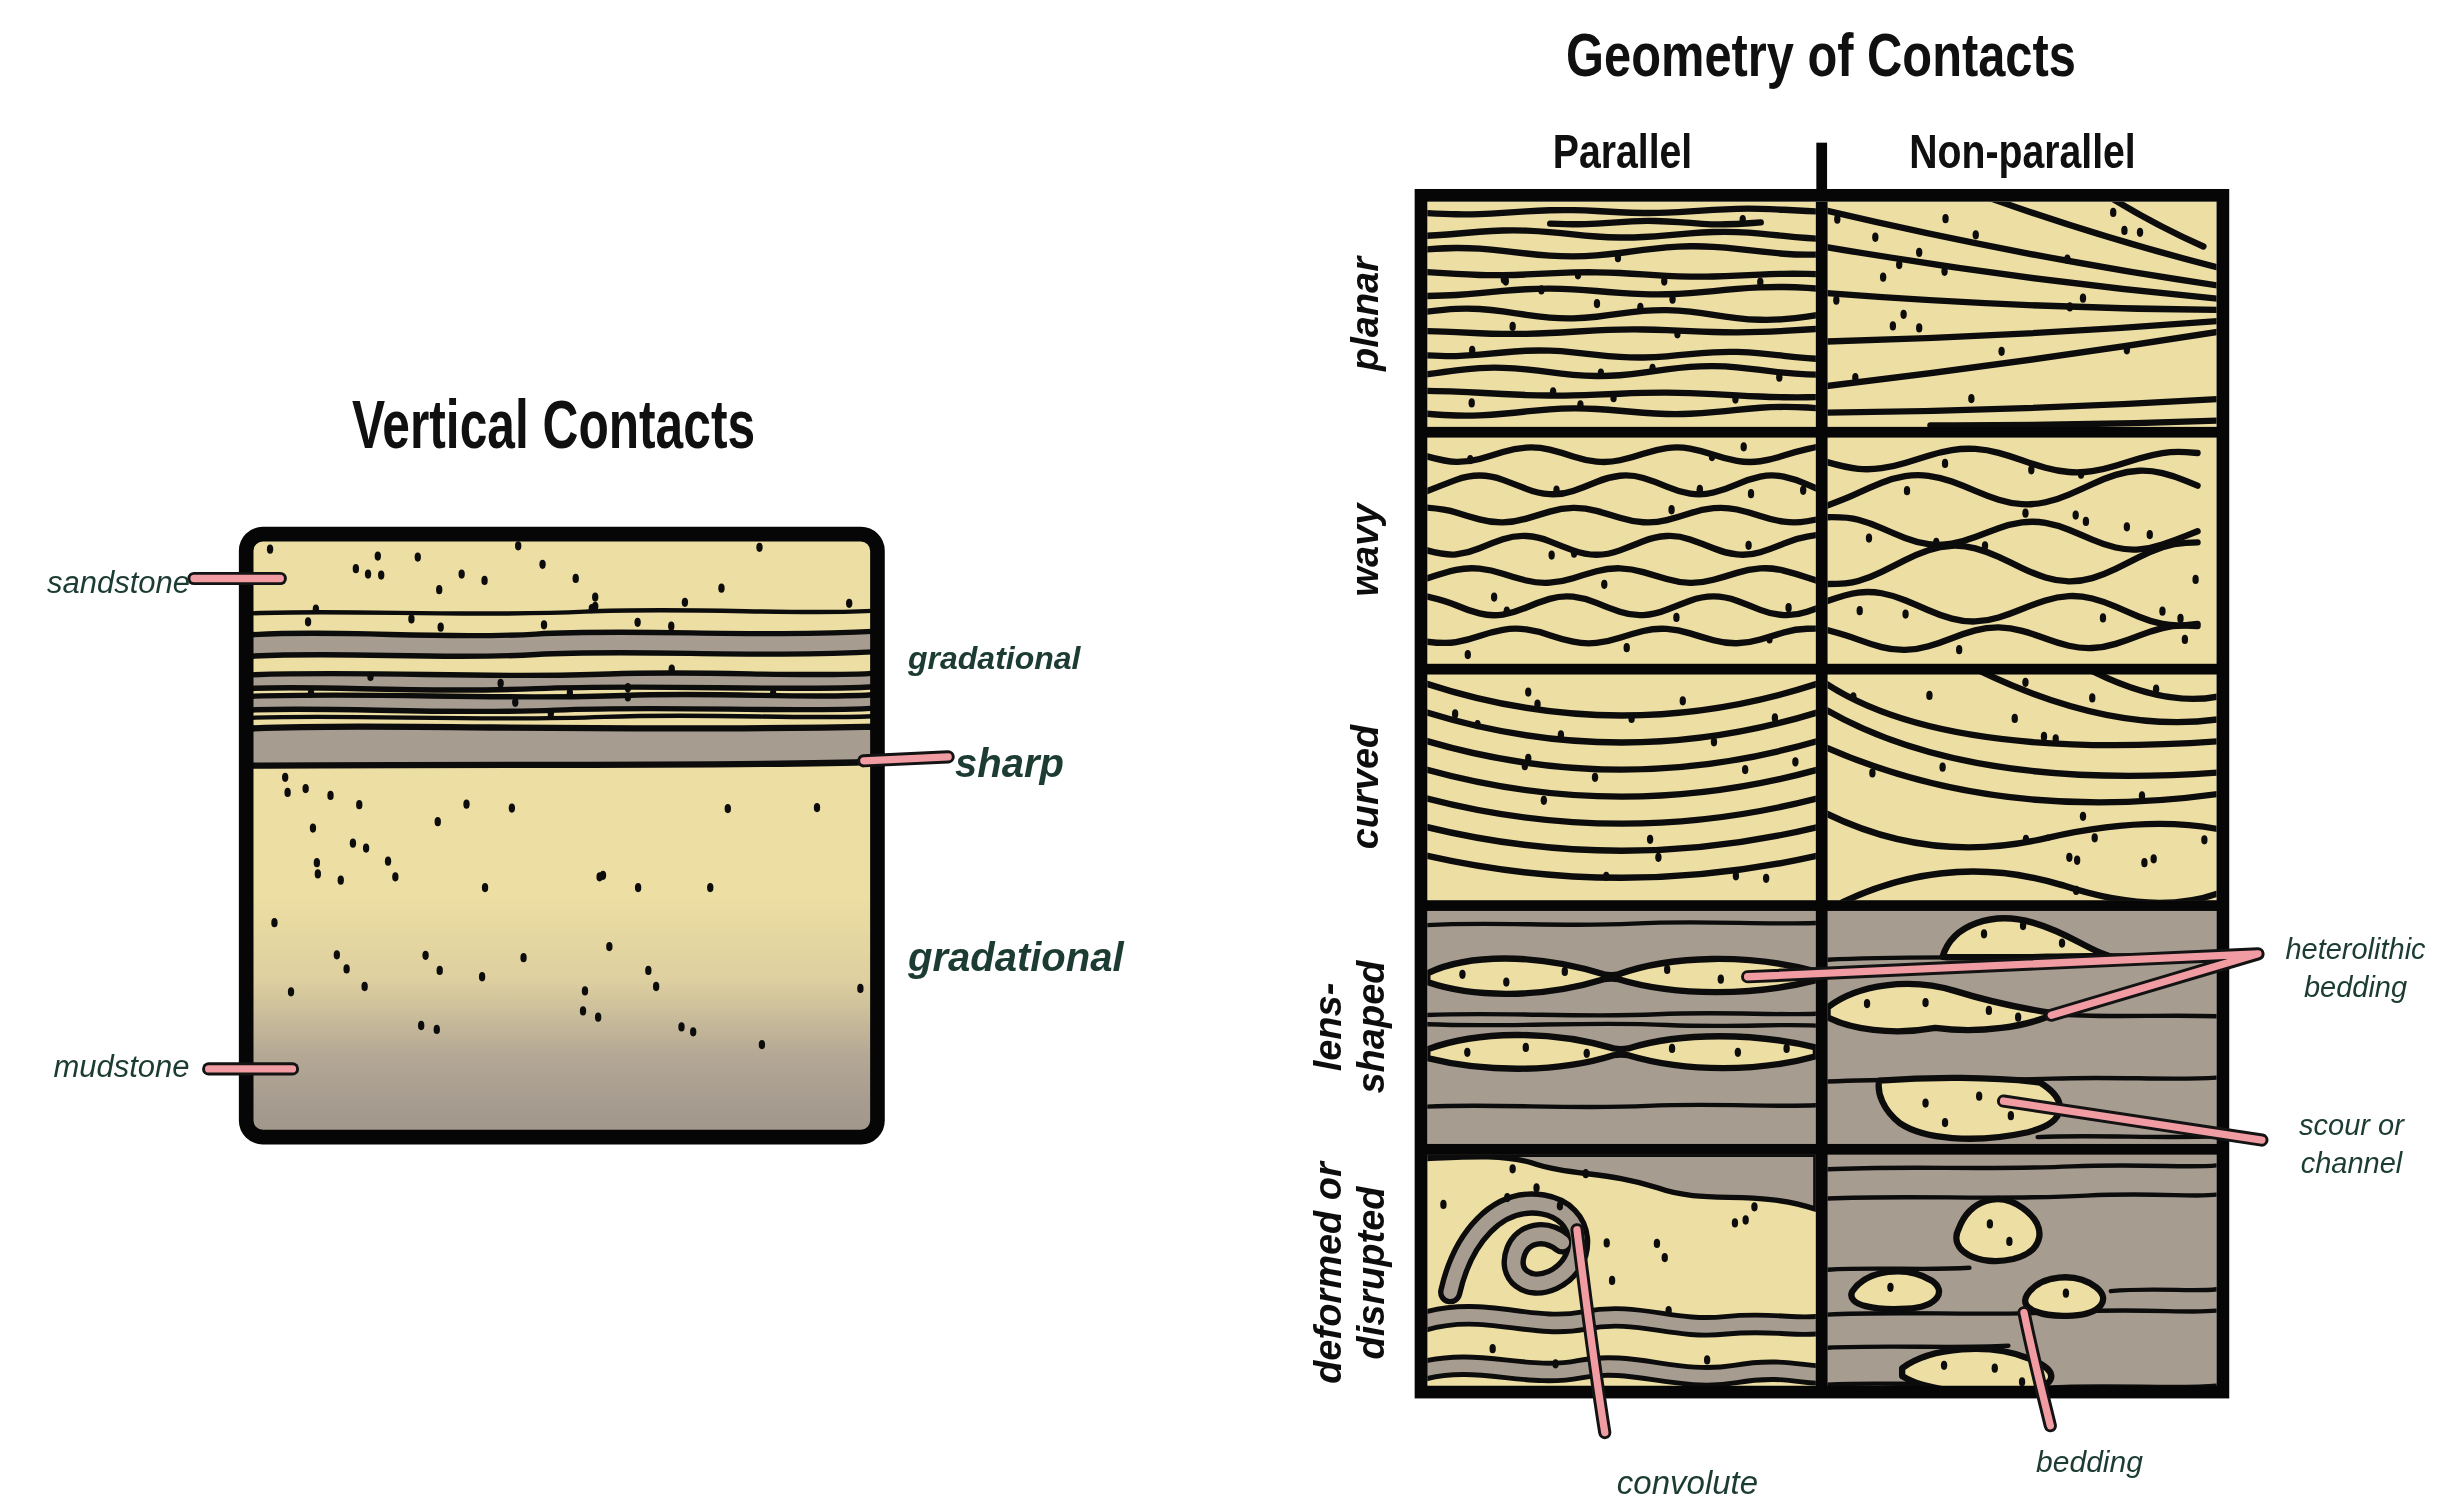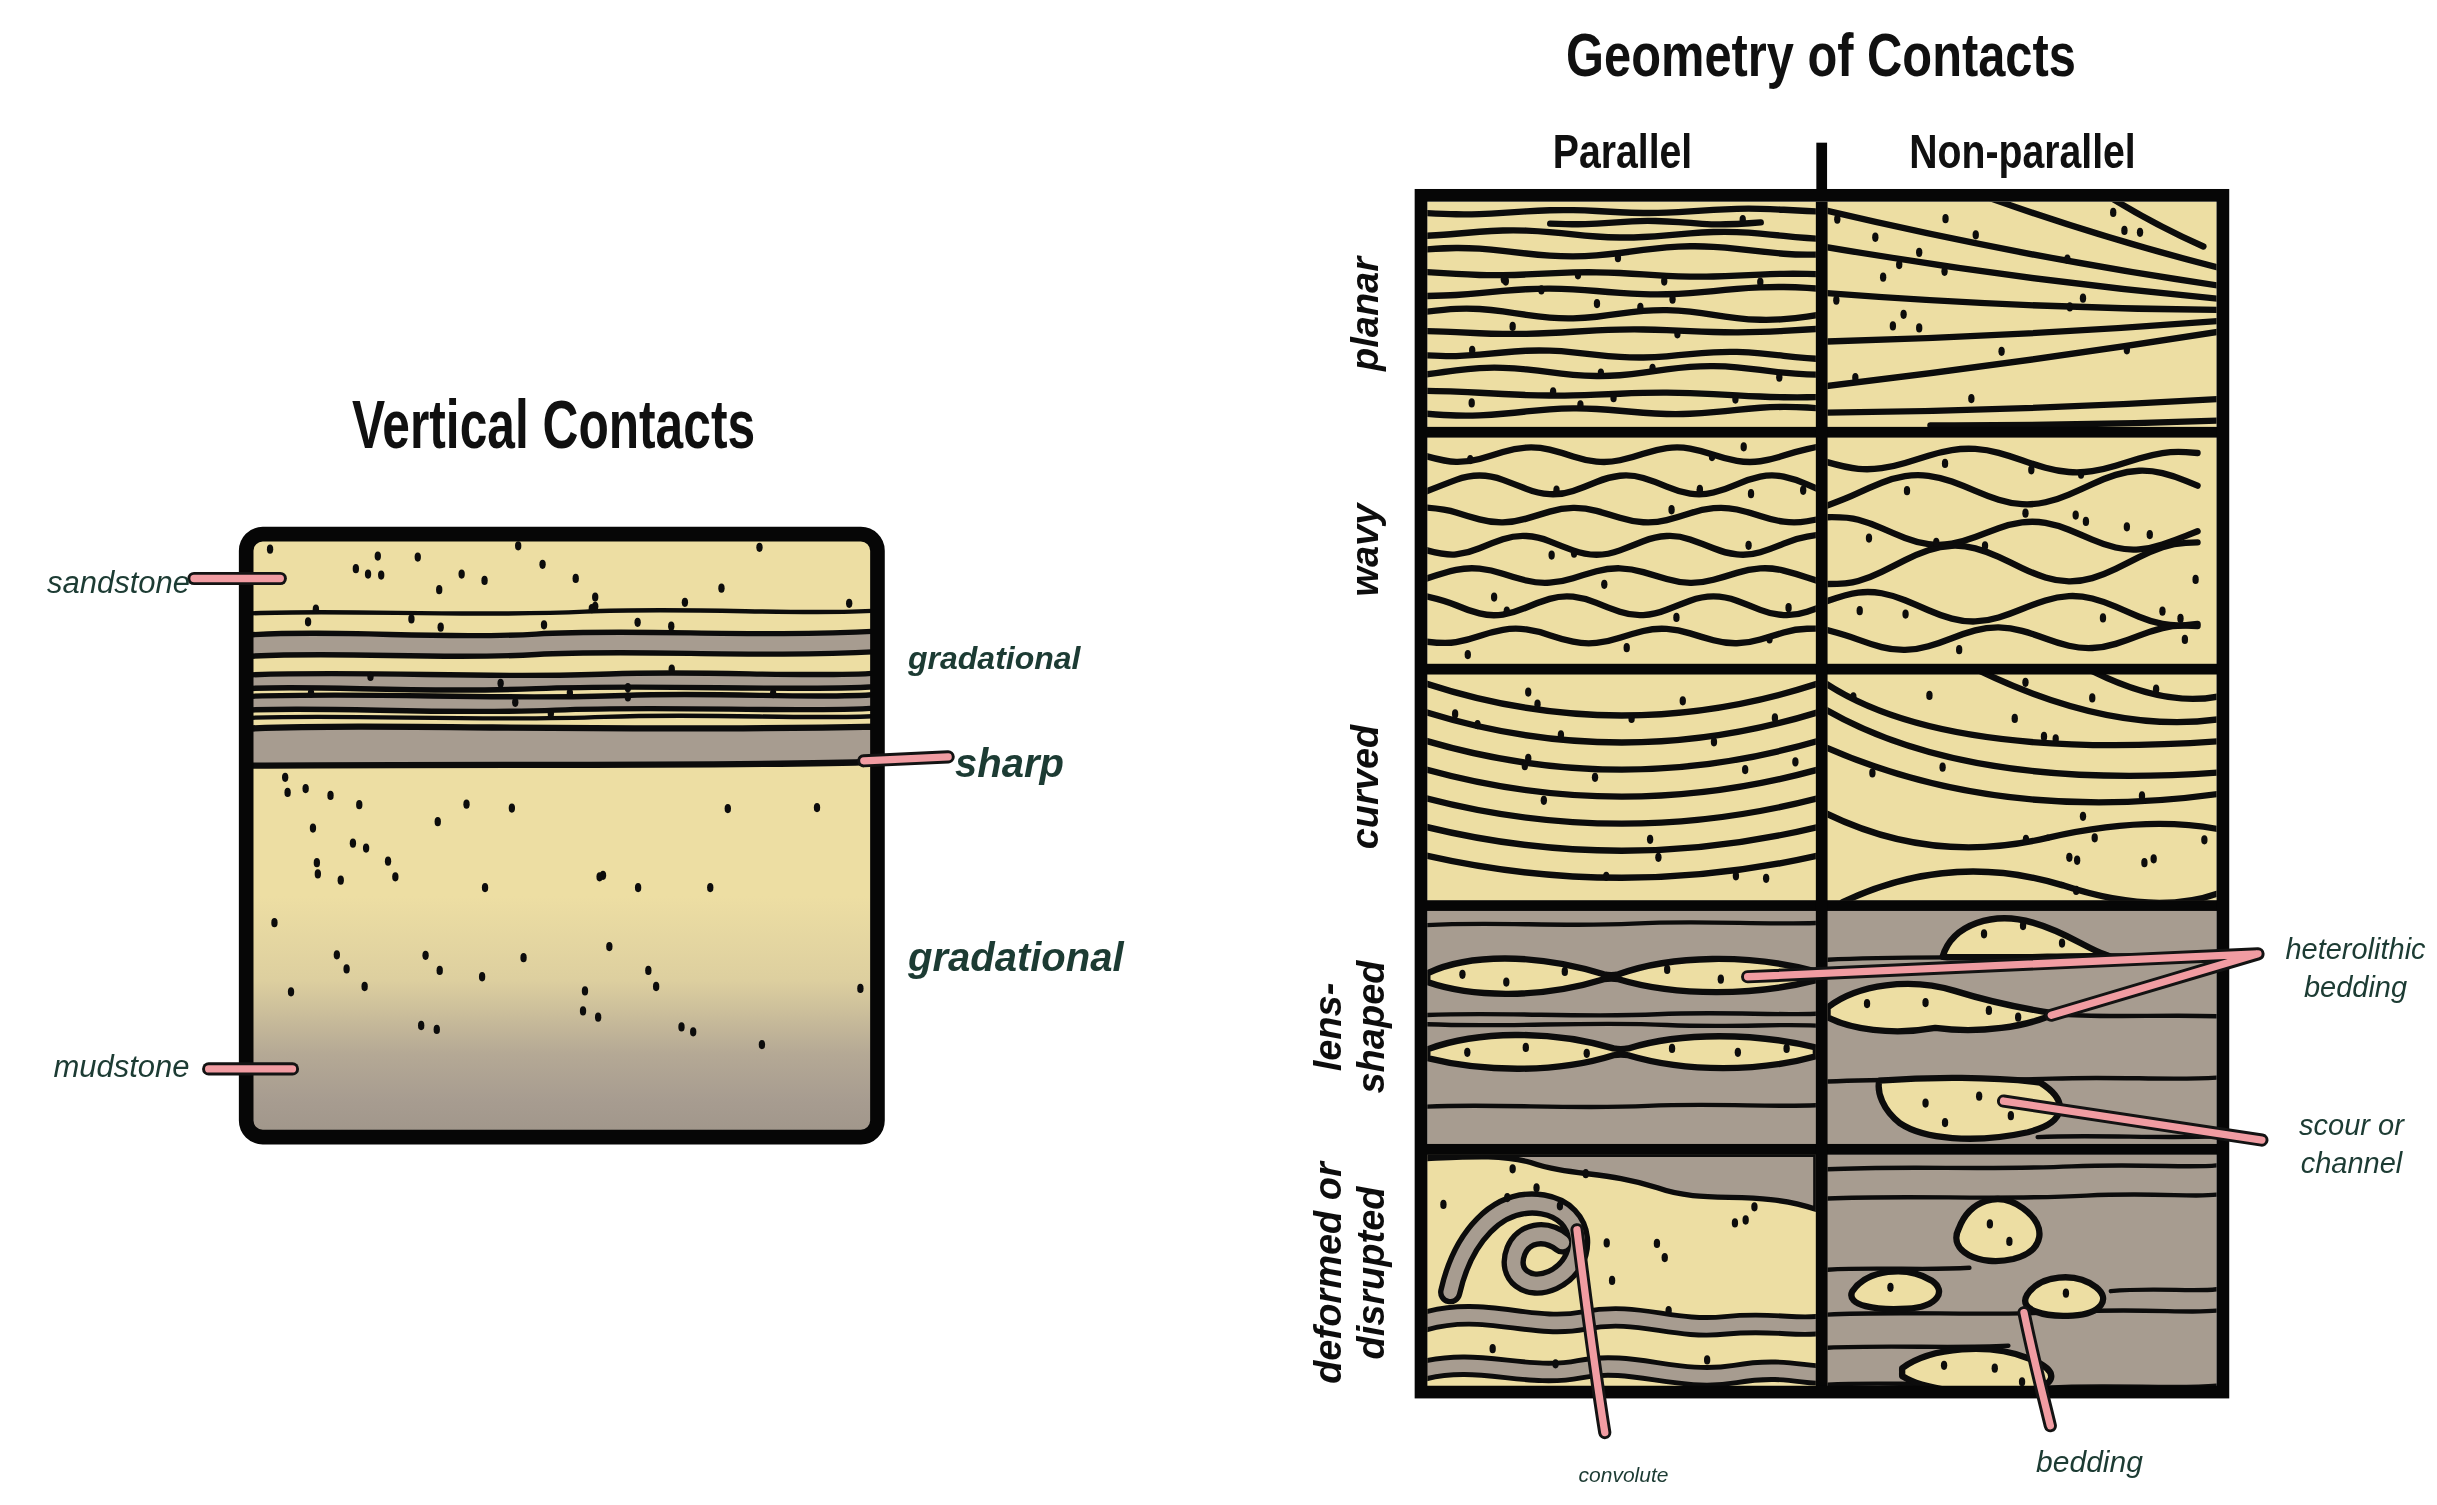--- a/index.html
+++ b/index.html
@@ -536,17 +536,17 @@
 </div>
 
 <div class="anno" style="left:2253px;width:205px;top:930px;font-size:29px;">
   <div>heterolithic</div>
   <div>bedding</div>
 </div>
 <div class="anno" style="left:2249px;width:205px;top:1106px;font-size:29px;">
   <div>scour or</div>
   <div>channel</div>
 </div>
-<div class="anno" style="left:1526px;width:195px;top:1461px;font-size:21px;">convolute</div>
+<div class="anno" style="left:1590px;width:195px;top:1461px;font-size:33px;">convolute</div>
 <div class="anno" style="left:1992px;width:195px;top:1442px;font-size:30px;">bedding</div>
 
 </div>
 
 
 </body></html>

